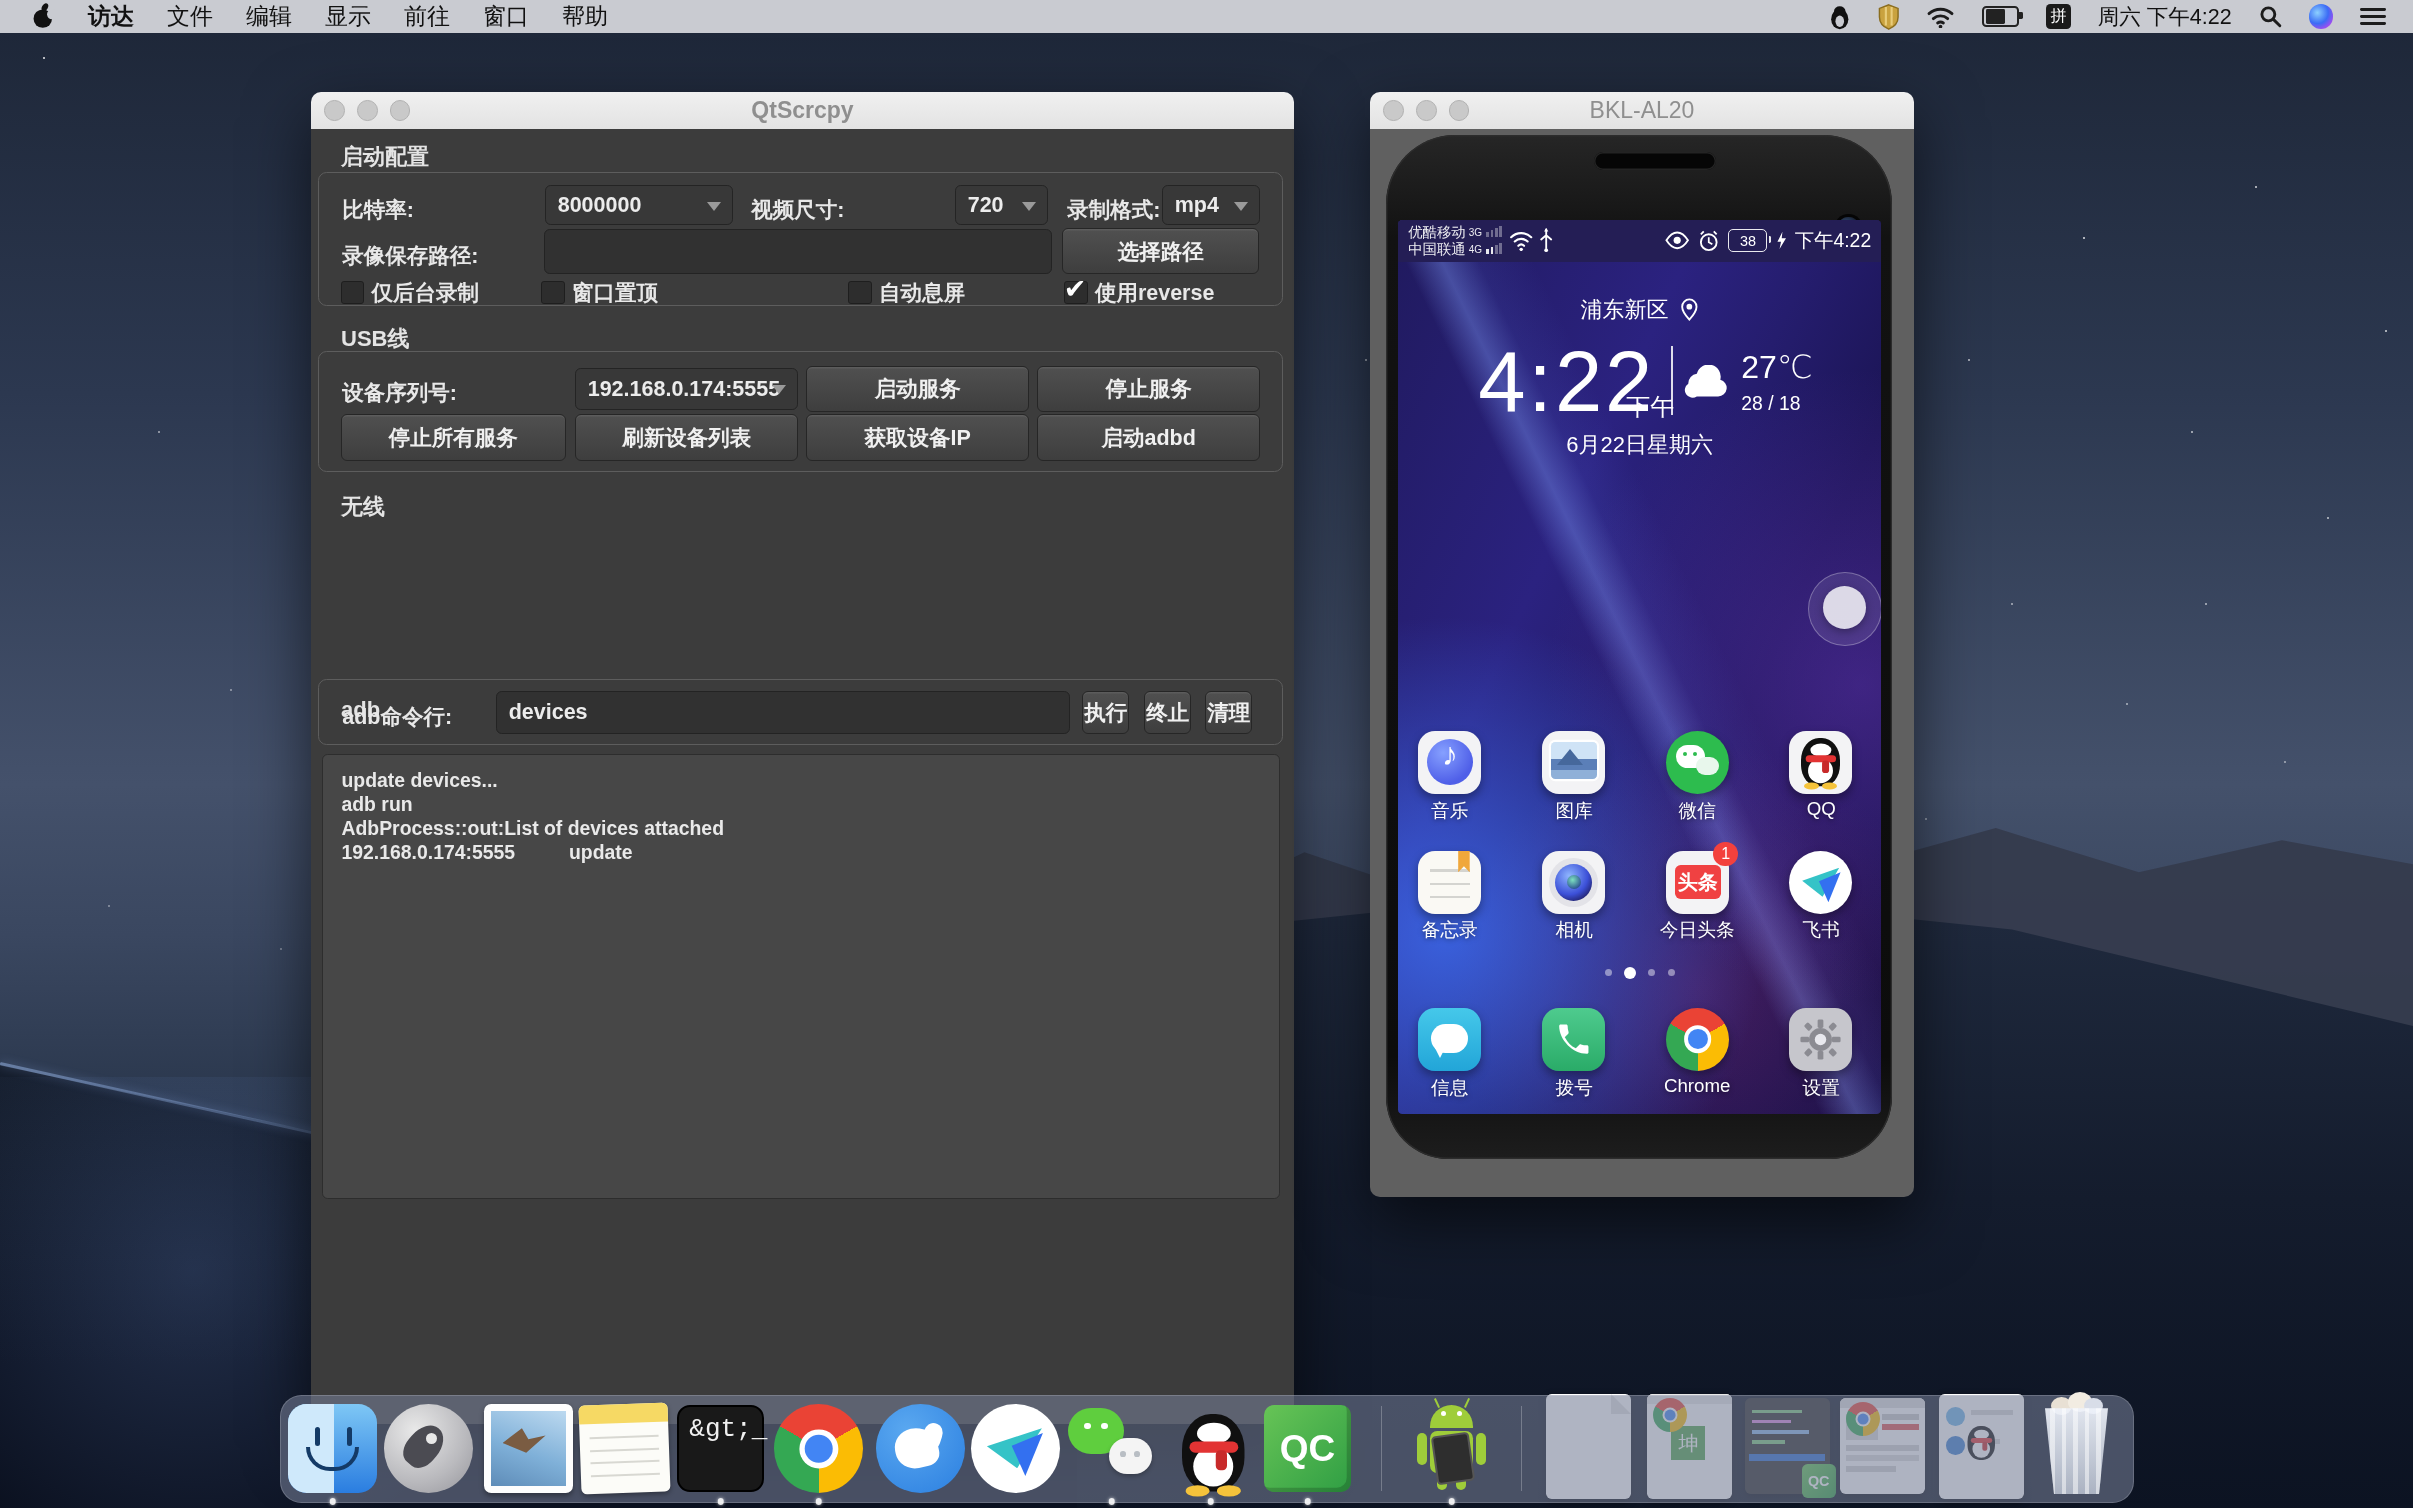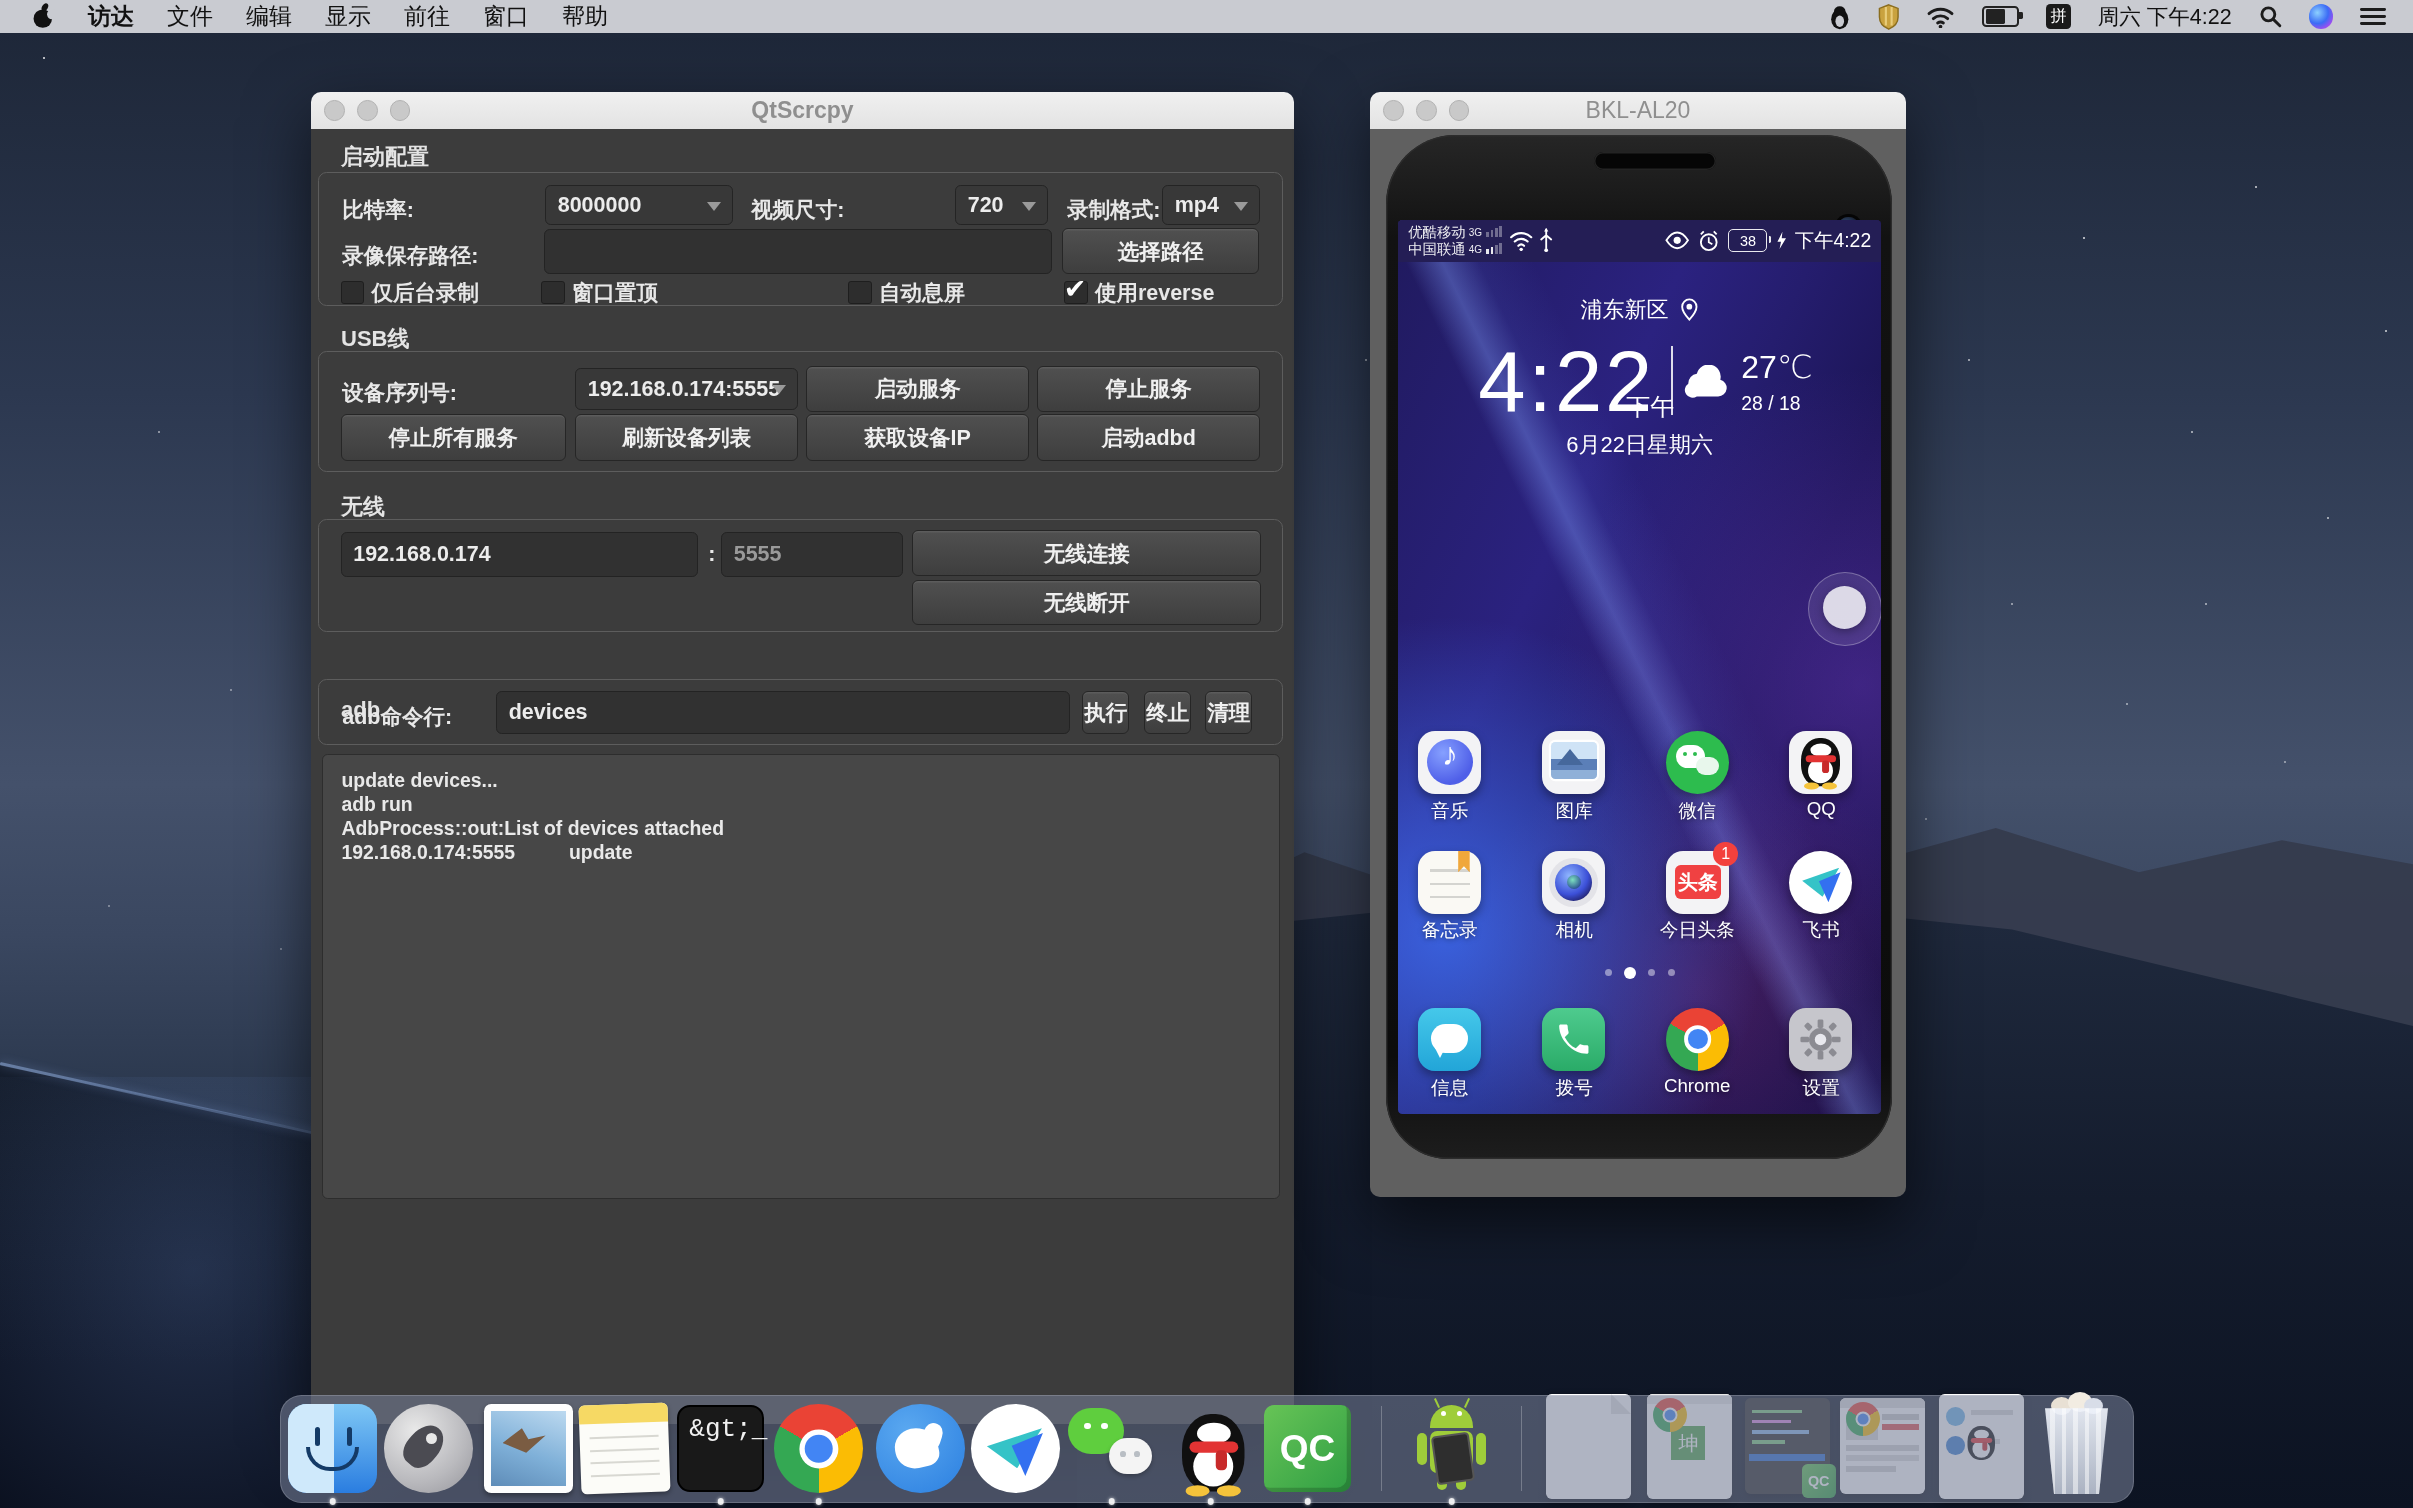--- a/index.html
+++ b/index.html
@@ -275,51 +275,40 @@
         </div>
         <div class="qbtn" style="left:487px;top:13.6px;width:223px;height:46px;">启动服务</div>
         <div class="qbtn" style="left:718px;top:13.6px;width:223px;height:46px;">停止服务</div>
         <div class="qbtn" style="left:21.5px;top:62px;width:225px;height:47px;">停止所有服务</div>
         <div class="qbtn" style="left:256px;top:62px;width:223px;height:47px;">刷新设备列表</div>
         <div class="qbtn" style="left:487px;top:62px;width:223px;height:47px;">获取设备IP</div>
         <div class="qbtn" style="left:718px;top:62px;width:223px;height:47px;">启动adbd</div>
       </div>
 
       <div class="sect" style="top:363px;">无线</div>
-      <div class="grp" style="top:390px;height:113px;">
-        <div class="qinput" style="left:21.5px;top:11.5px;width:357px;height:45px;">
-          <span>192.168.0.174</span>
-        </div>
-        <span class="qlabel" style="left:389px;top:21.5px;">:</span>
-        <div class="qinput ph" style="left:402px;top:11.5px;width:182px;height:45px;">
-          <span>5555</span>
-        </div>
-        <div class="qbtn" style="left:593px;top:10px;width:349px;height:46px;">无线连接</div>
-        <div class="qbtn" style="left:593px;top:60px;width:349px;height:45px;">无线断开</div>
-      </div>
 
       <div class="sect" style="top:524px;margin-top:44px;">adb</div>
       <div class="grp" style="top:550px;height:66px;">
         <span class="qlabel" style="left:23px;top:21.5px;">adb命令行:</span>
         <div class="qinput" style="left:177px;top:10.8px;width:574px;height:43px;">
           <span>devices</span>
         </div>
         <div class="qbtn" style="left:763px;top:10.8px;width:47px;height:43px;">执行</div>
         <div class="qbtn" style="left:825px;top:10.8px;width:47px;height:43px;">终止</div>
         <div class="qbtn" style="left:886px;top:10.8px;width:47px;height:43px;">清理</div>
       </div>
 
       <div class="logbox"><span>update devices...</span>
 <span>adb run</span>
 <span>AdbProcess::out:List of devices attached</span>
 <span>192.168.0.174:5555          update</span></div>
     </div>
   </div>
 
-  <div class="window" style="left:1370px;top:92px;width:536px;height:1105px;">
+  <div class="window" style="left:1370px;top:92px;width:536px;height:1105px;padding-left:8px;">
     <div class="titlebar">
       <span class="tl">
         <i></i>
         <i></i>
         <i></i>
       </span>
       <span class="win-title">BKL-AL20</span>
     </div>
     <div class="win-body phone-body">
       <div class="bezel">

